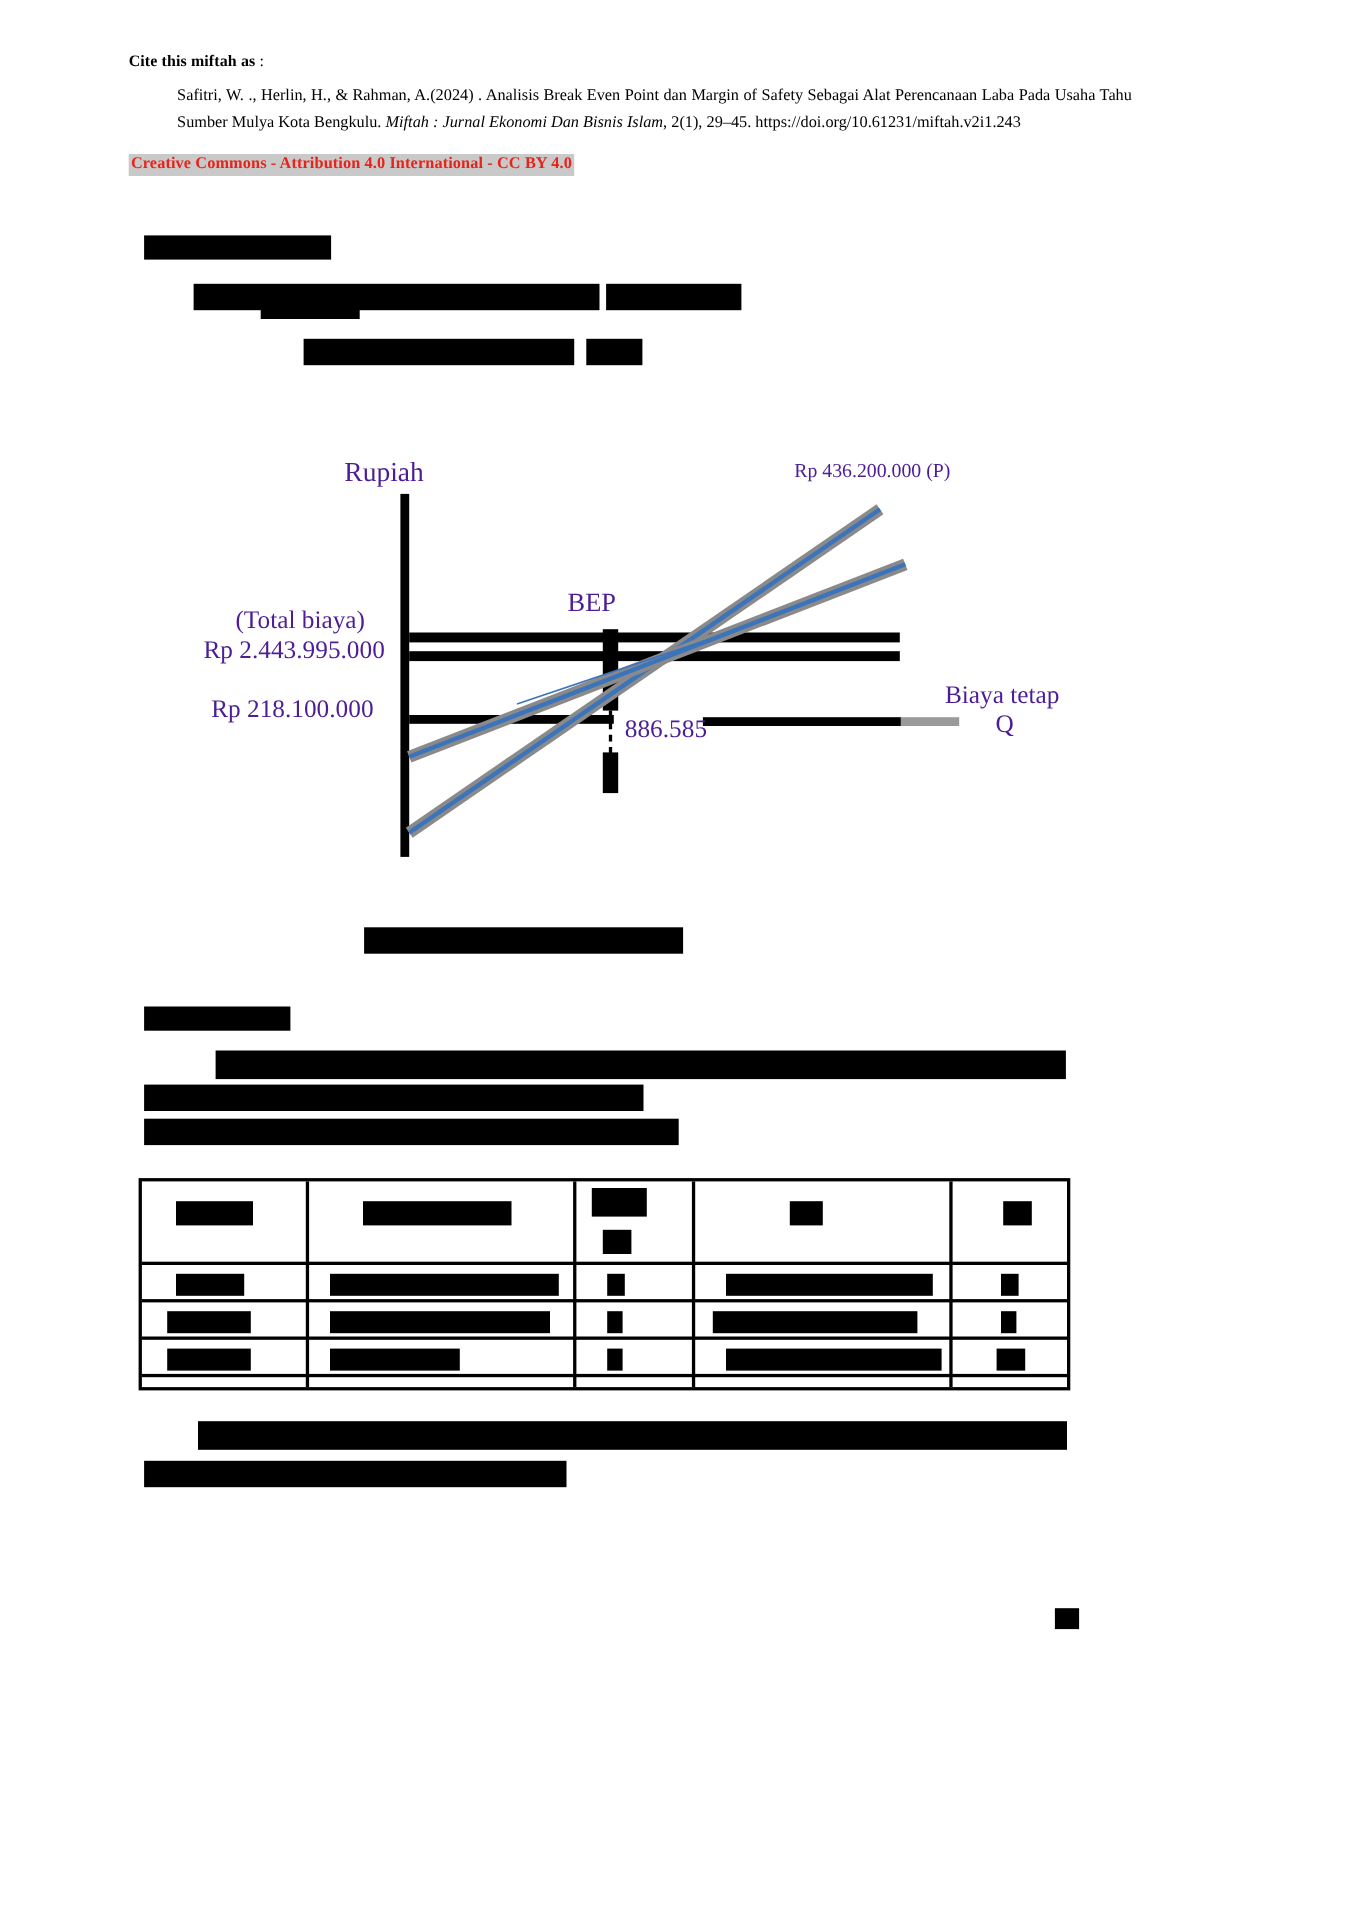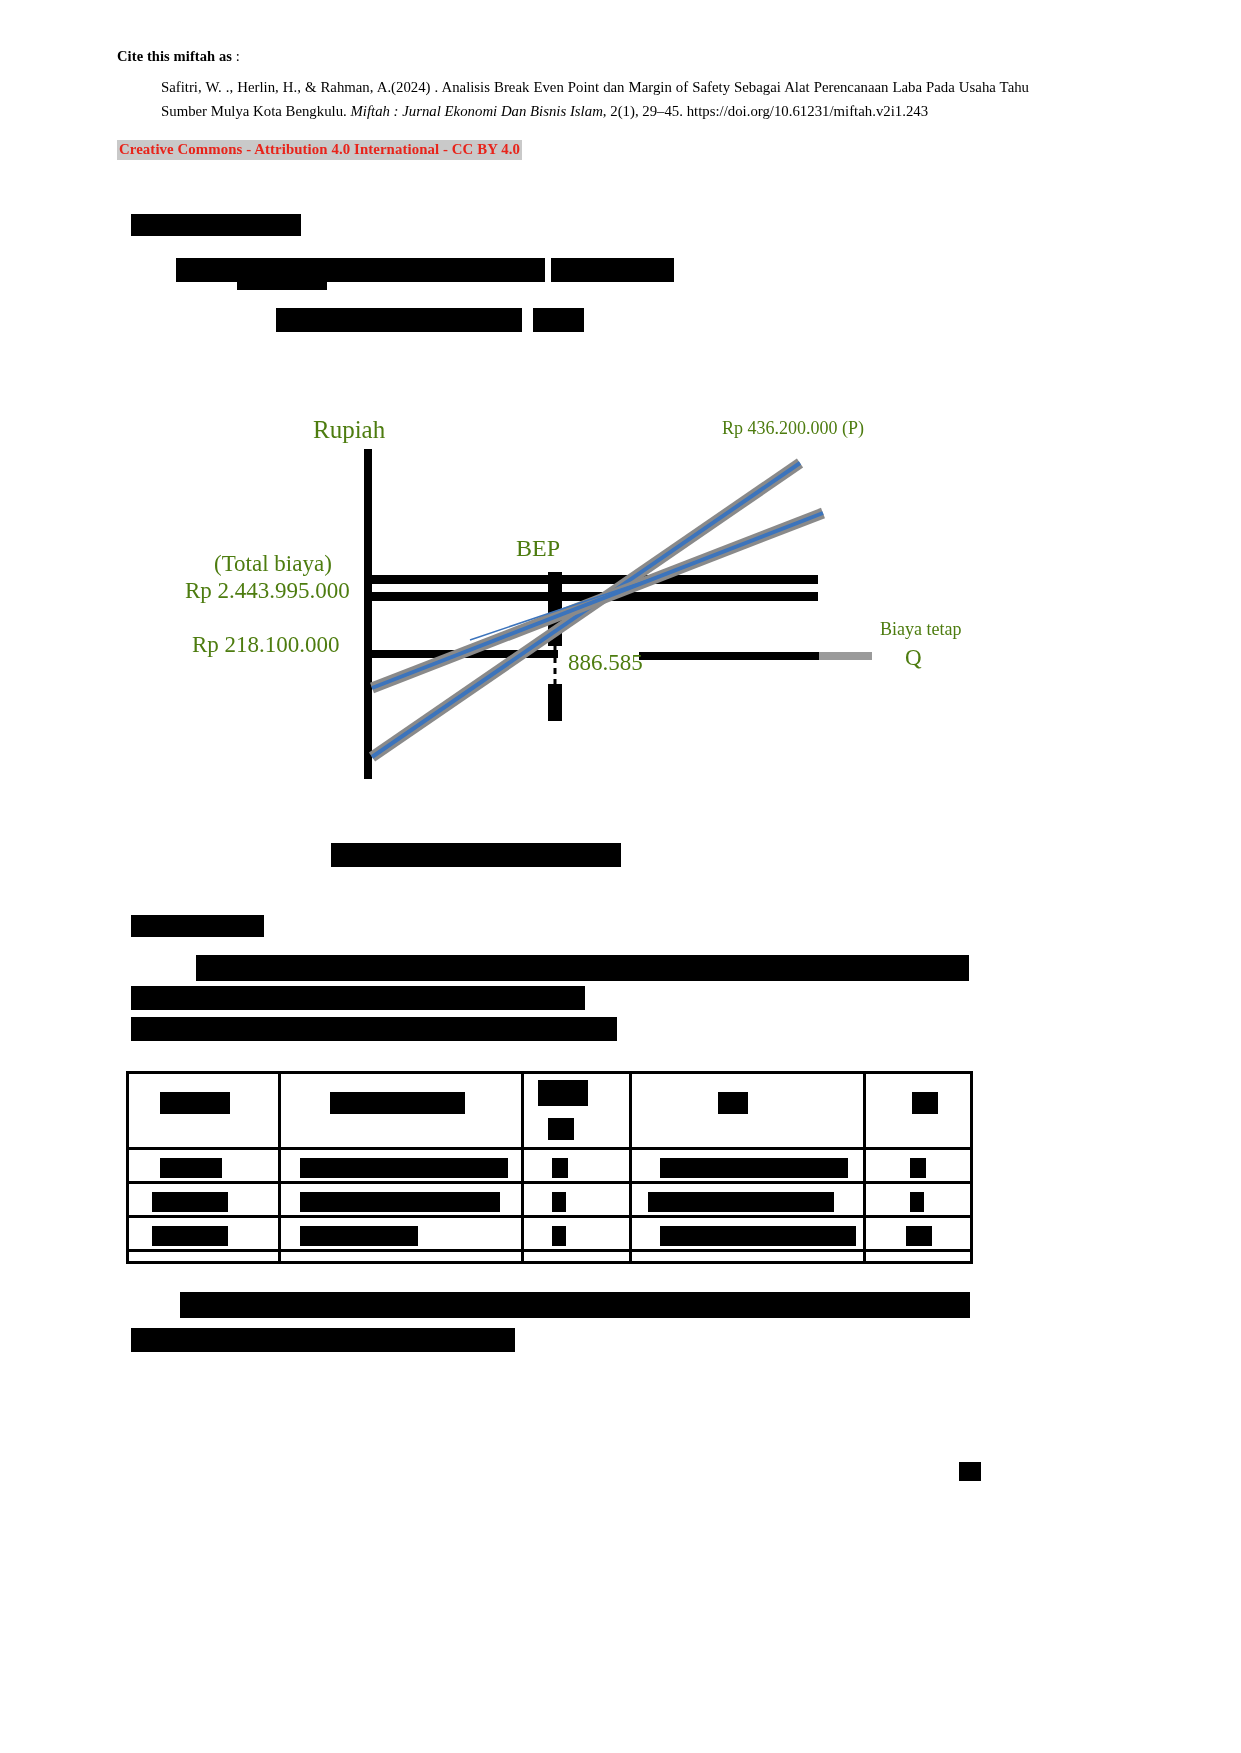--- a/index.html
+++ b/index.html
@@ -11,29 +11,29 @@
   .cite-head .plain{font-weight:normal;}
   .cite-body{position:absolute;left:117px;top:75px;width:868px;font-size:14.8px;line-height:24px;text-align:justify;margin-left:44px;}
   .cite-body .ital{font-style:italic;}
   .cc-line{position:absolute;left:117px;top:140px;background:#c9c9c9;color:#e8231a;font-weight:bold;font-size:14.8px;padding:1px 2px 2px 2px;letter-spacing:.1px;}
 
   
   .rb{position:absolute;background:#000;}
 
   
   .chart{position:absolute;left:0;top:0;width:1241px;height:1753px;pointer-events:none;}
-  .lbl{position:absolute;font-family:"Liberation Serif",serif;color:#4d7c0f;white-space:nowrap;}
+  .lbl{position:absolute;font-family:"Liberation Serif",serif;color:#4c1d95;white-space:nowrap;}
   .lbl-rupiah{left:313px;top:416px;font-size:25px;}
   .lbl-p{left:722px;top:418px;font-size:18px;text-align:right;}
   .lbl-bep{left:516px;top:535px;font-size:24px;}
   .lbl-total1{left:185px;top:550px;font-size:23px;margin-top:28px;}
   .lbl-total2{left:214px;top:551px;font-size:23px;}
   .lbl-fixed{left:192px;top:632px;font-size:23px;text-align:center;}
   .lbl-qty{left:568px;top:650px;font-size:23px;}
-  .lbl-biaya{left:880px;top:619px;font-size:18px;}
+  .lbl-biaya{left:859px;top:619px;font-size:23px;}
   .lbl-q{left:905px;top:645px;font-size:23px;}
 
   
   .tbl{position:absolute;left:126px;top:1071px;width:847px;height:193px;border:3px solid #000;box-sizing:border-box;}
   .tbl .vline{position:absolute;top:0;bottom:0;width:3px;background:#000;}
   .tbl .hline{position:absolute;left:0;right:0;height:3px;background:#000;}
 
   
   .pagemark{position:absolute;left:959px;top:1462px;width:22px;height:19px;background:#000;}
 </style>

